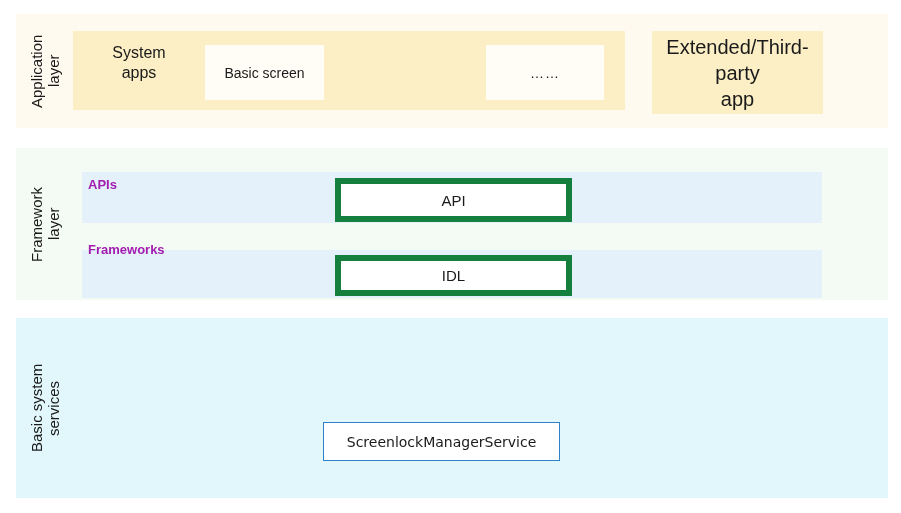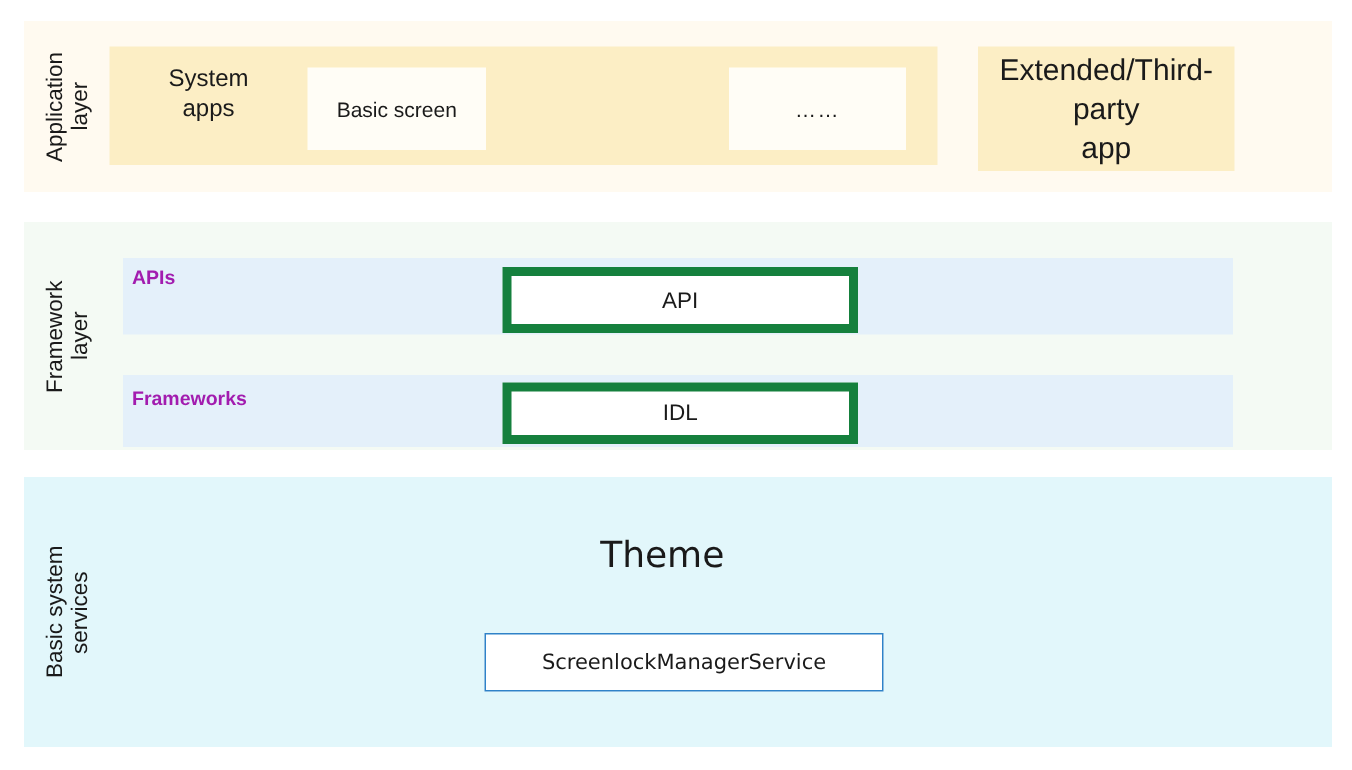--- a/index.html
+++ b/index.html
@@ -147,21 +147,21 @@
   #frameworks-band { top: 250px; height: 48px; }
 
   .fw-band-label {
     position: absolute;
     left: 88px;
     font-size: 13px;
     font-weight: bold;
     color: #a21caf;
   }
   #apis-label { top: 177px; }
-  #frameworks-label { top: 258px; }
+  #frameworks-label { top: 242px; }
 
   .outlined-box {
     position: absolute;
     left: 323px;
     width: 237px;
     box-sizing: border-box;
     background: #ffffff;
     border: 6px solid #15803d;
     display: flex;
     align-items: center;
@@ -182,21 +182,21 @@
     text-align: center;
     font-family: "DejaVu Sans", sans-serif;
     font-size: 24px;
     font-weight: 400;
     color: #1a1a1a;
   }
   #screenlock-box {
     position: absolute;
     left: 323px;
     top: 422px;
-    width: 266px;
+    width: 237px;
     height: 39px;
     box-sizing: border-box;
     background: #ffffff;
     border: 1px solid #2f82c8;
     display: flex;
     align-items: center;
     justify-content: center;
     font-family: "DejaVu Sans", sans-serif;
     font-size: 14px;
     color: #1a1a1a;
@@ -230,16 +230,15 @@
   <div class="outlined-box" id="api-box">API</div>
 
   <div class="fw-band" id="frameworks-band"></div>
   <div class="fw-band-label" id="frameworks-label">Frameworks</div>
   <div class="outlined-box" id="idl-box">IDL</div>
 
   <div class="layer-panel" id="basic-layer-panel"></div>
   <div class="side-label" id="basic-layer-label">Basic system
 services</div>
 
-  <div id="theme-title">Theme</div>
   <div id="screenlock-box">ScreenlockManagerService</div>
 
 </div>
 
 </body></html>

